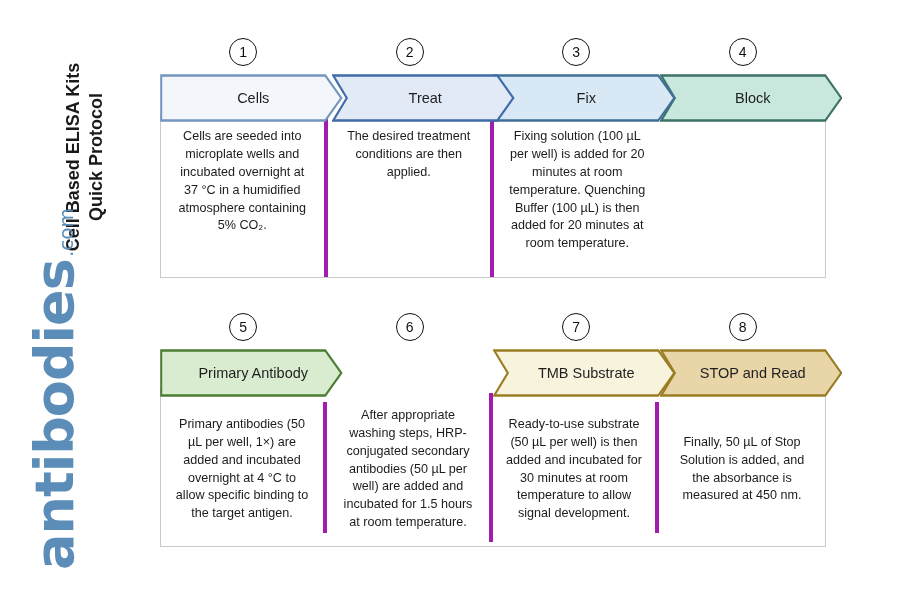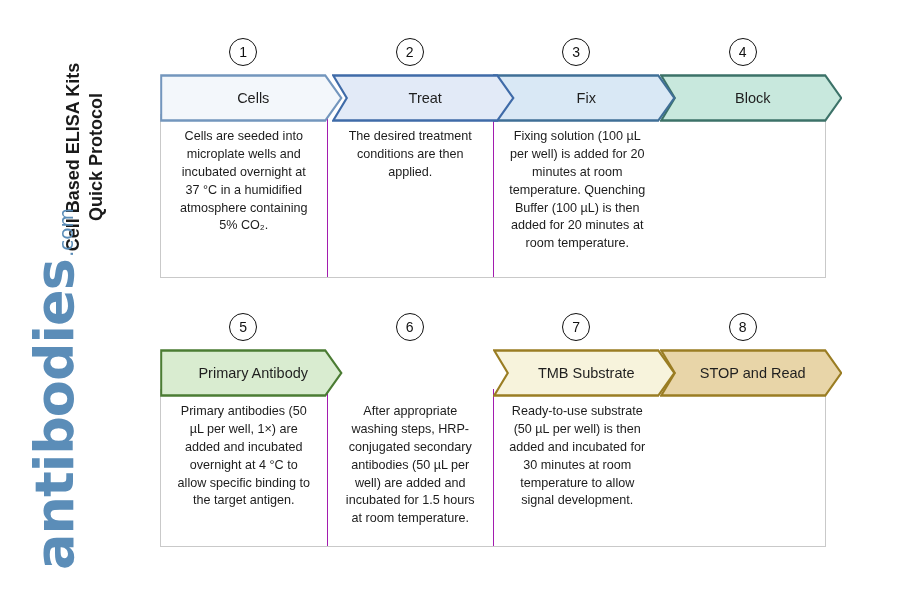--- a/index.html
+++ b/index.html
@@ -131,25 +131,25 @@
   .body-strip {
     position: relative;
     width: 666px;
     height: 164px;
     border: 1px solid #c9c9c9;
     border-top: none;
     box-sizing: border-box;
     background: #ffffff;
     display: flex;
   }
-  #row-2 .body-strip { height: 158px; }
+  #row-2 .body-strip { height: 158px; align-items: center; }
   .body-cell {
     position: relative;
     box-sizing: border-box;
-    border-right: 1px solid #a21caf;
+    border-right: 4px solid #a21caf;
     padding: 14px 13px 10px 13px;
     display: flex;
     justify-content: center;
   }
   .body-cell:last-child { border-right: none; }
   .body-cell p {
     margin: 0;
     font-size: 12.6px;
     line-height: 1.42;
     color: #1c1c1c;
@@ -246,14 +246,17 @@
     <div class="body-strip">
       <div class="body-cell" style="width: 166.5px;">
         <p>Primary antibodies (50 µL per well, 1×) are added and incubated overnight at 4 °C to allow specific binding to the target antigen.</p>
       </div>
       <div class="body-cell" style="width: 166.5px;">
         <p>After appropriate washing steps, HRP-conjugated secondary antibodies (50 µL per well) are added and incubated for 1.5 hours at room temperature.</p>
       </div>
       <div class="body-cell" style="width: 166.5px;">
         <p>Ready-to-use substrate (50 µL per well) is then added and incubated for 30 minutes at room temperature to allow signal development.</p>
       </div>
+      <div class="body-cell" style="width: 166.5px;">
+        <p>Finally, 50 µL of Stop Solution is added, and the absorbance is measured at 450 nm.</p>
+      </div>
     </div>
   </div>
 
 </body></html>

